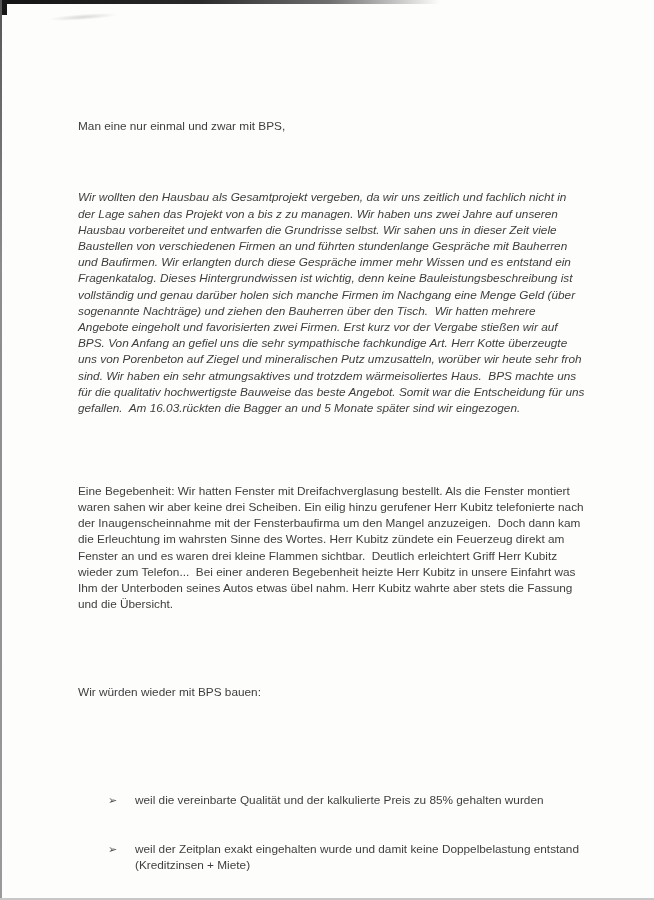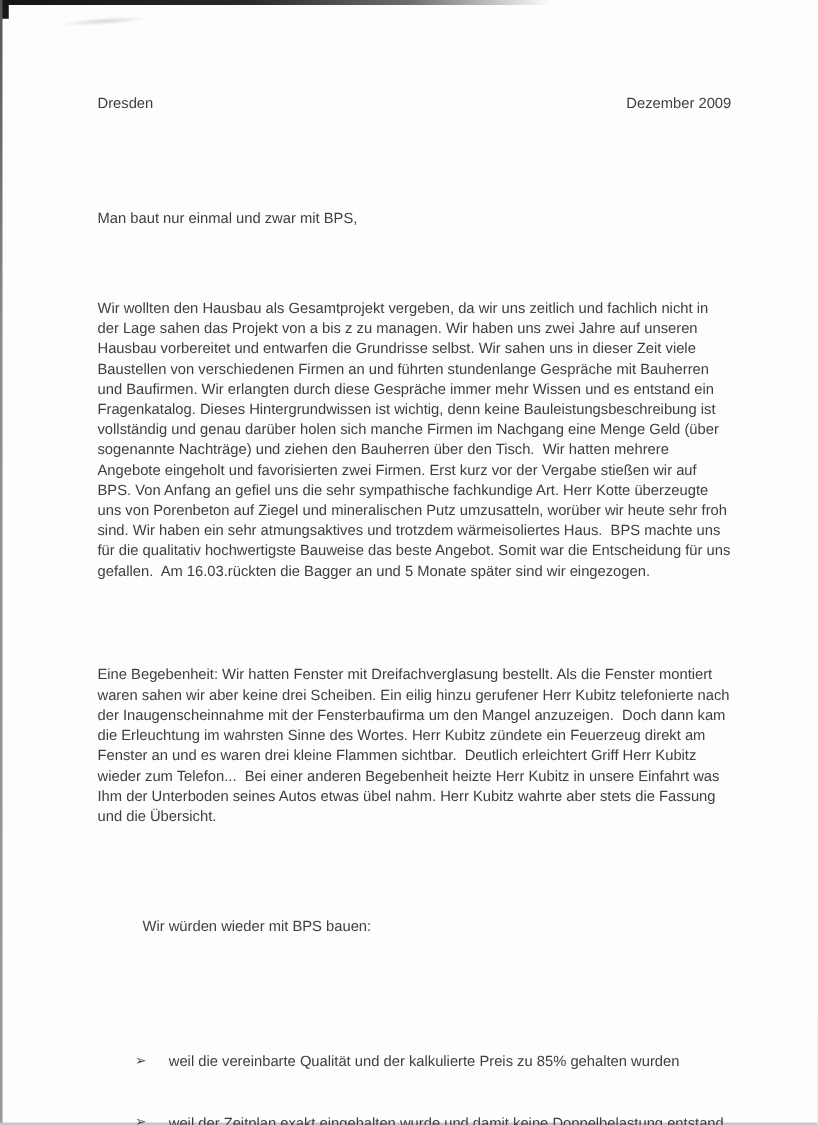--- a/index.html
+++ b/index.html
@@ -22,47 +22,43 @@
     background:radial-gradient(ellipse at center, rgba(150,150,150,.35), rgba(150,150,150,0) 70%);
     transform:rotate(-4deg); }
 
   .content {
     position:absolute; left:78px; top:42px; width:507px;
     font-size:11.8px; line-height:16.2px;
     white-space:pre-wrap;
   }
   .header-row { display:flex; justify-content:space-between; }
   .salutation { margin-top:27px; }
-  .para1 { margin-top:7px; }
+  .para1 { margin-top:7px;font-style:italic; }
   .para2 { margin-top:18px; }
-  .list-intro { margin-top:23px;margin-left:36px; }
+  .list-intro { margin-top:23px; }
   ul.reasons { margin:11px 0 0 0; padding:0; list-style:none; }
   ul.reasons li { position:relative; padding-left:57px; }
   ul.reasons li .marker {
     position:absolute; left:30px; top:0; font-size:11px; color:#4a4a4a;
   }
 </style>
 </head>
 <body>
 
 <div class="page">
 
   <div class="scan-top"></div>
   <div class="scan-corner"></div>
   <div class="scan-left"></div>
   <div class="scan-bottom"></div>
   <div class="scan-smudge"></div>
 
   <div class="content">
-    <div class="header-row">
-      <span>Dresden</span>
-      <span>Dezember 2009</span>
-    </div>
 
-    <div class="salutation">Man baut nur einmal und zwar mit BPS,</div>
+    <div class="salutation">Man eine nur einmal und zwar mit BPS,</div>
 
     <div class="para1">Wir wollten den Hausbau als Gesamtprojekt vergeben, da wir uns zeitlich und fachlich nicht in der Lage sahen das Projekt von a bis z zu managen. Wir haben uns zwei Jahre auf unseren Hausbau vorbereitet und entwarfen die Grundrisse selbst. Wir sahen uns in dieser Zeit viele Baustellen von verschiedenen Firmen an und führten stundenlange Gespräche mit Bauherren und Baufirmen. Wir erlangten durch diese Gespräche immer mehr Wissen und es entstand ein Fragenkatalog. Dieses Hintergrundwissen ist wichtig, denn keine Bauleistungsbeschreibung ist vollständig und genau darüber holen sich manche Firmen im Nachgang eine Menge Geld (über sogenannte Nachträge) und ziehen den Bauherren über den Tisch.  Wir hatten mehrere Angebote eingeholt und favorisierten zwei Firmen. Erst kurz vor der Vergabe stießen wir auf BPS. Von Anfang an gefiel uns die sehr sympathische fachkundige Art. Herr Kotte überzeugte uns von Porenbeton auf Ziegel und mineralischen Putz umzusatteln, worüber wir heute sehr froh sind. Wir haben ein sehr atmungsaktives und trotzdem wärmeisoliertes Haus.  BPS machte uns für die qualitativ hochwertigste Bauweise das beste Angebot. Somit war die Entscheidung für uns gefallen.  Am 16.03.rückten die Bagger an und 5 Monate später sind wir eingezogen.</div>
 
     <div class="para2">Eine Begebenheit: Wir hatten Fenster mit Dreifachverglasung bestellt. Als die Fenster montiert waren sahen wir aber keine drei Scheiben. Ein eilig hinzu gerufener Herr Kubitz telefonierte nach der Inaugenscheinnahme mit der Fensterbaufirma um den Mangel anzuzeigen.  Doch dann kam die Erleuchtung im wahrsten Sinne des Wortes. Herr Kubitz zündete ein Feuerzeug direkt am Fenster an und es waren drei kleine Flammen sichtbar.  Deutlich erleichtert Griff Herr Kubitz wieder zum Telefon...  Bei einer anderen Begebenheit heizte Herr Kubitz in unsere Einfahrt was Ihm der Unterboden seines Autos etwas übel nahm. Herr Kubitz wahrte aber stets die Fassung und die Übersicht.</div>
 
     <div class="list-intro">Wir würden wieder mit BPS bauen:</div>
 
     <ul class="reasons">
       <li><span class="marker">➢</span><span>weil die vereinbarte Qualität und der kalkulierte Preis zu 85% gehalten wurden</span></li>
       <li><span class="marker">➢</span><span>weil der Zeitplan exakt eingehalten wurde und damit keine Doppelbelastung entstand (Kreditzinsen + Miete)</span></li>

